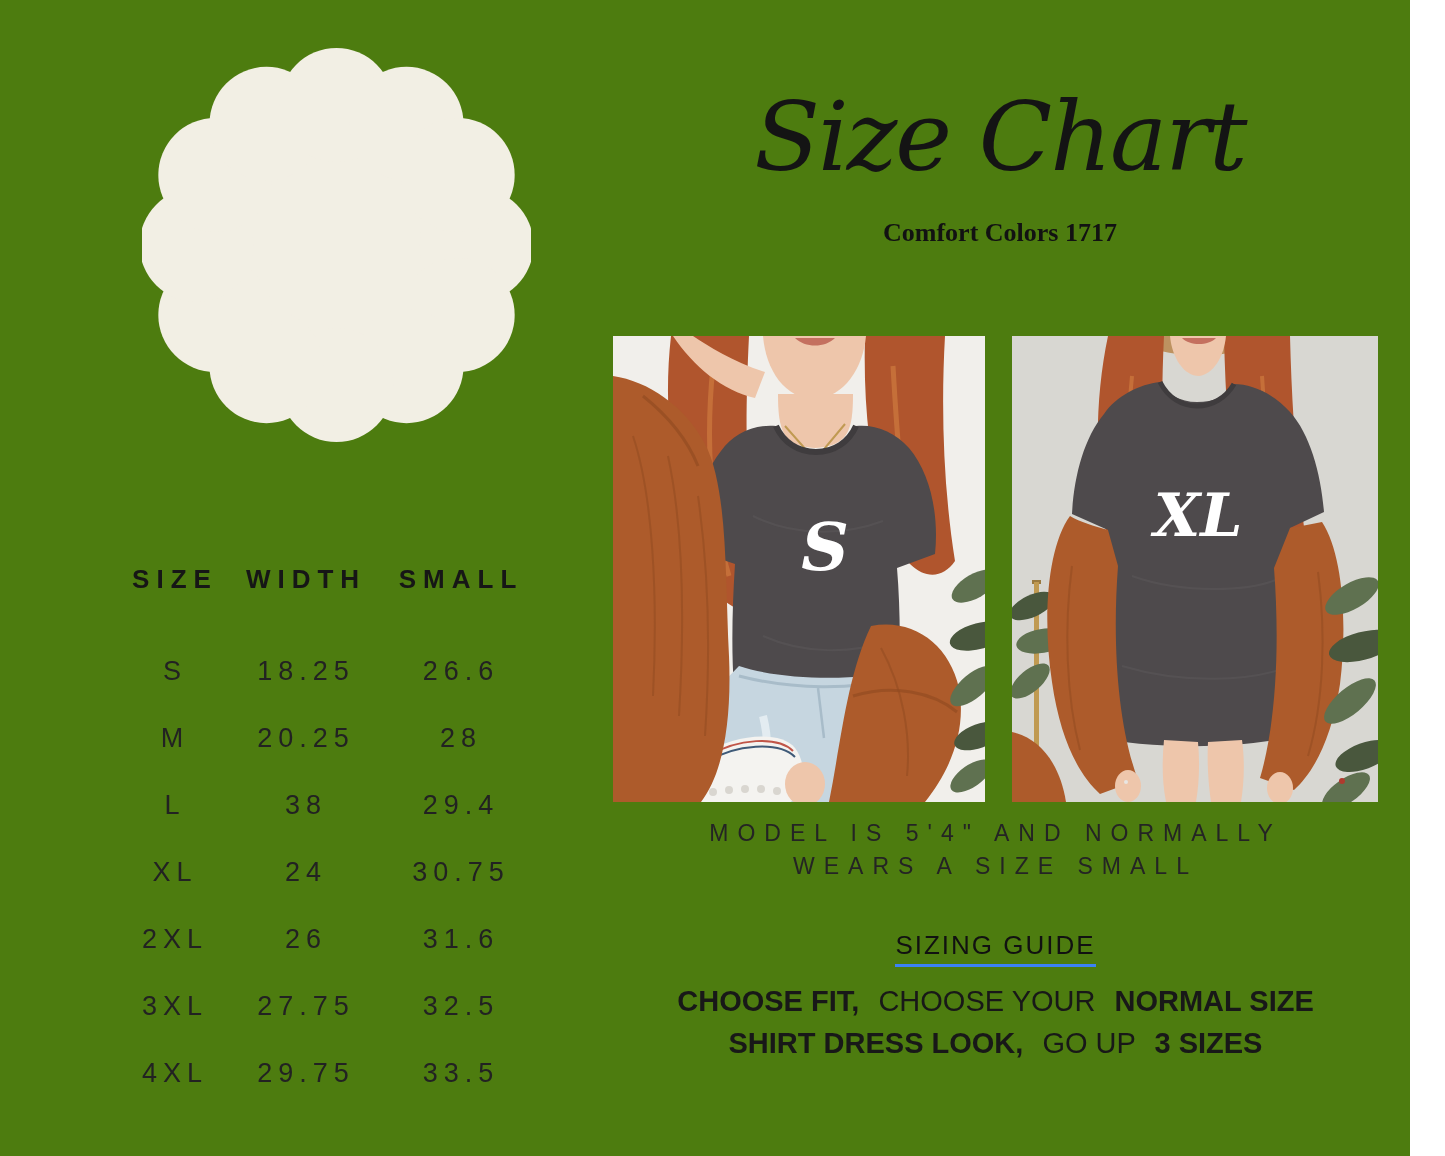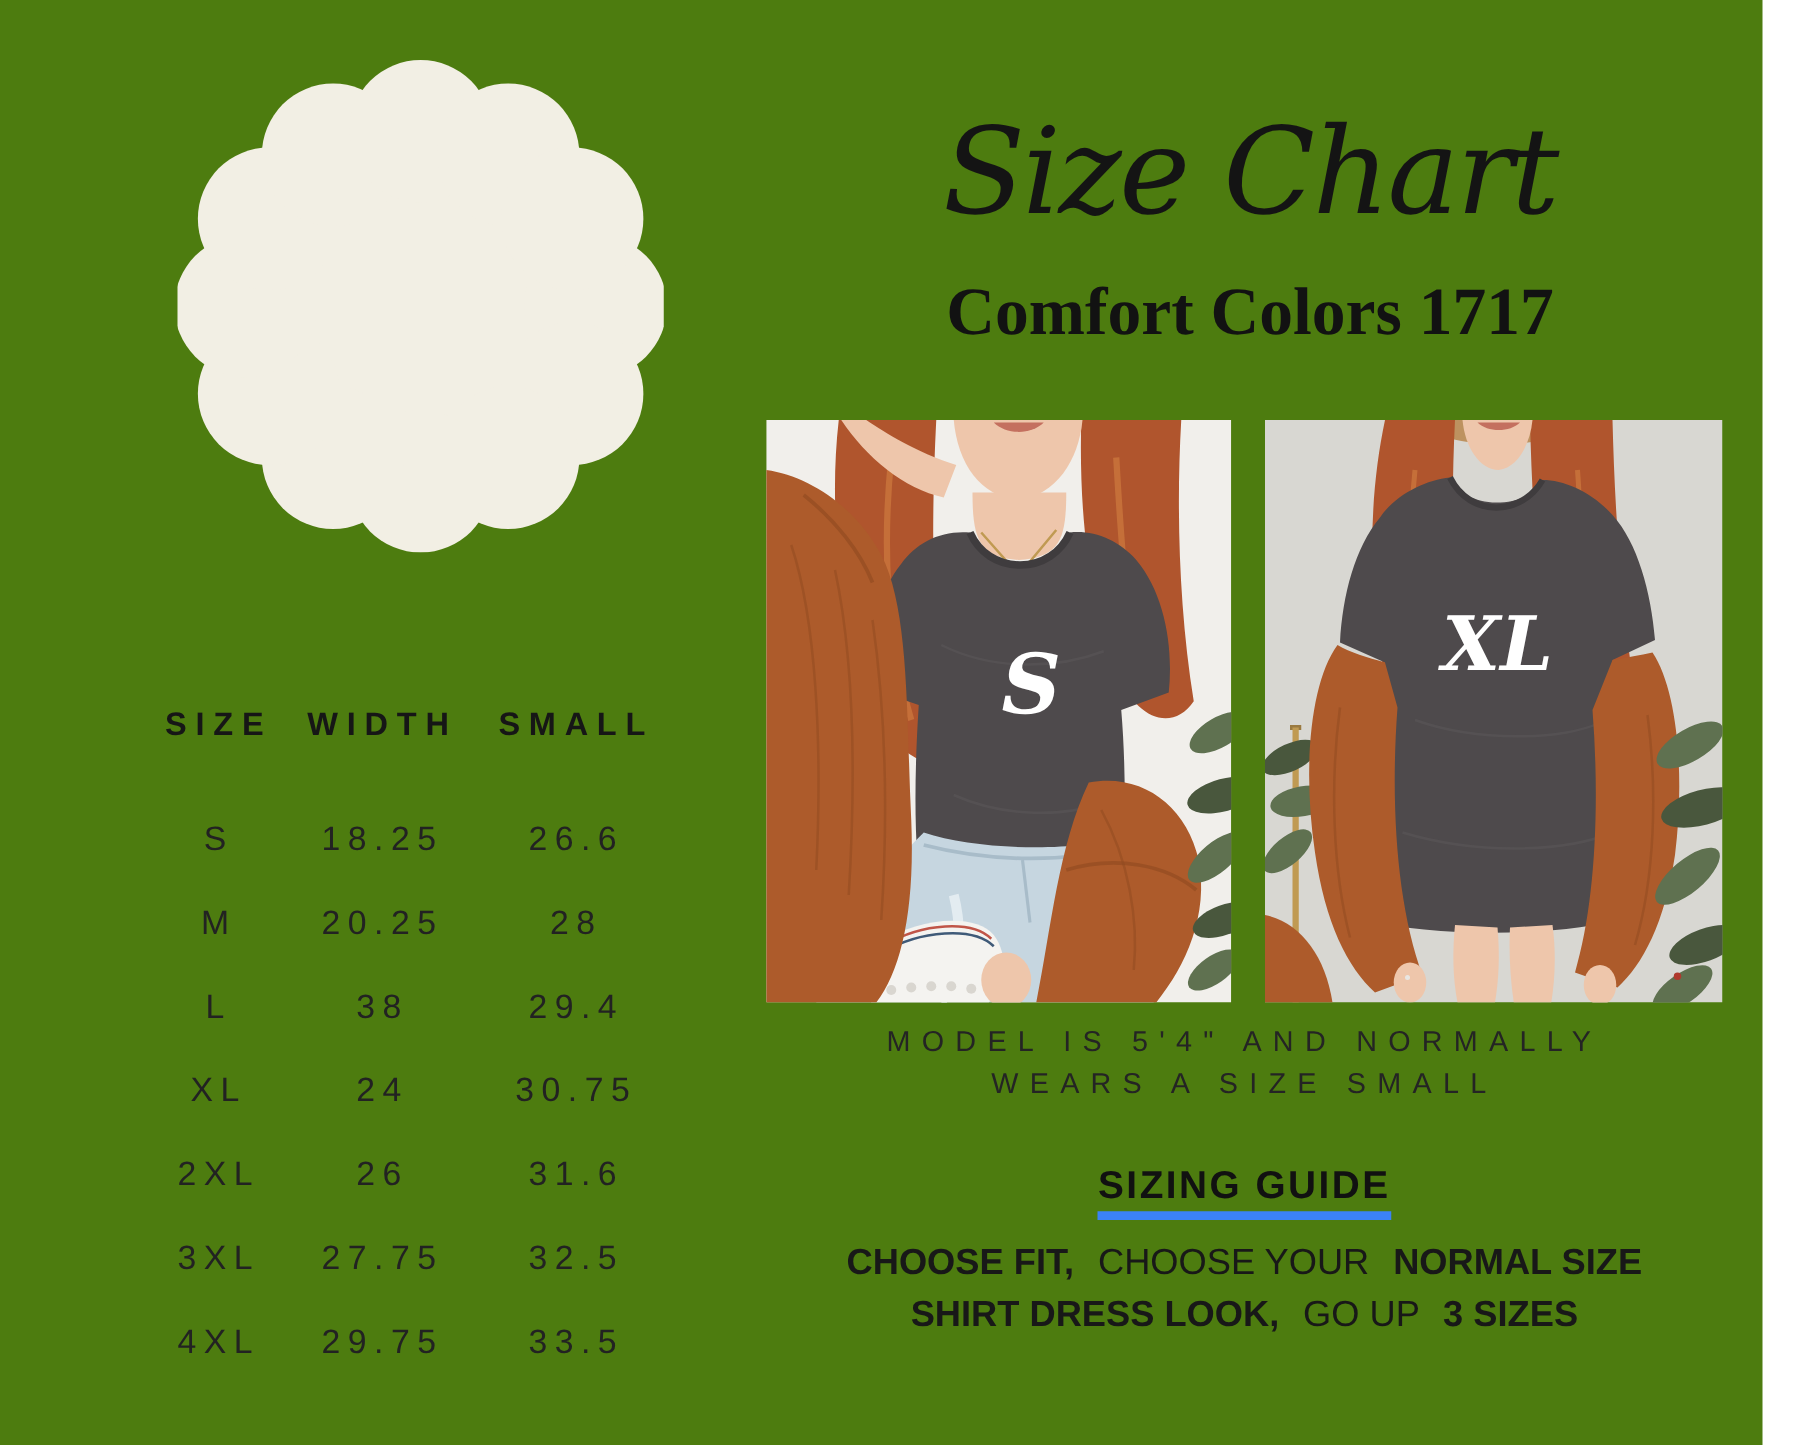--- a/index.html
+++ b/index.html
@@ -9,21 +9,21 @@
   }
   
   .flower{position:absolute;left:142px;top:48px;}
   
   .title-block{position:absolute;left:690px;top:62px;width:620px;text-align:center;}
   .script-title{
     font-family:"DejaVu Serif",serif;font-style:italic;font-weight:400;
     font-size:96px;line-height:150px;letter-spacing:-2px;color:#141414;
   }
   .subtitle{
-    font-family:"Liberation Serif",serif;font-weight:700;font-size:54px;
+    font-family:"Liberation Serif",serif;font-weight:700;font-size:26px;
     letter-spacing:0px;color:#121212;margin-top:6px;
   }
   
   .size-table{position:absolute;left:112px;top:540px;width:436px;}
   .trow{display:grid;grid-template-columns:126px 136px 174px;align-items:center;margin-top:24px;}
   .tcell{text-align:center;}
   .thead .tcell{
     font-weight:700;font-size:26px;letter-spacing:7px;color:#161616;
   }
   .tbody{margin-top:55px;}
@@ -41,22 +41,22 @@
     font-family:"DejaVu Serif",serif;font-style:italic;font-weight:700;
   }
   
   .caption{
     position:absolute;left:613px;top:817px;width:765px;text-align:center;
     font-size:23px;letter-spacing:9px;line-height:33px;color:#242424;font-weight:400;
   }
   
   .guide{position:absolute;left:613px;top:930px;width:765px;text-align:center;}
   .guide-heading{
-    display:inline-block;font-weight:700;font-size:31px;letter-spacing:2px;color:#111111;
-    border-bottom:7px solid #3b82f6;padding-bottom:3px;
+    display:inline-block;font-weight:400;font-size:26px;letter-spacing:2px;color:#111111;
+    border-bottom:3px solid #3b82f6;padding-bottom:3px;
   }
   .guide-lines{margin-top:13px;font-size:29px;line-height:42px;color:#181818;}
   .guide-line .seg{display:inline;}
   .guide-line .seg + .seg{margin-left:0.38em;margin-top:40px;}
   .seg.b{font-weight:700;}
   .seg.r{font-weight:400;}
 </style>
 </head>
 <body>
 

